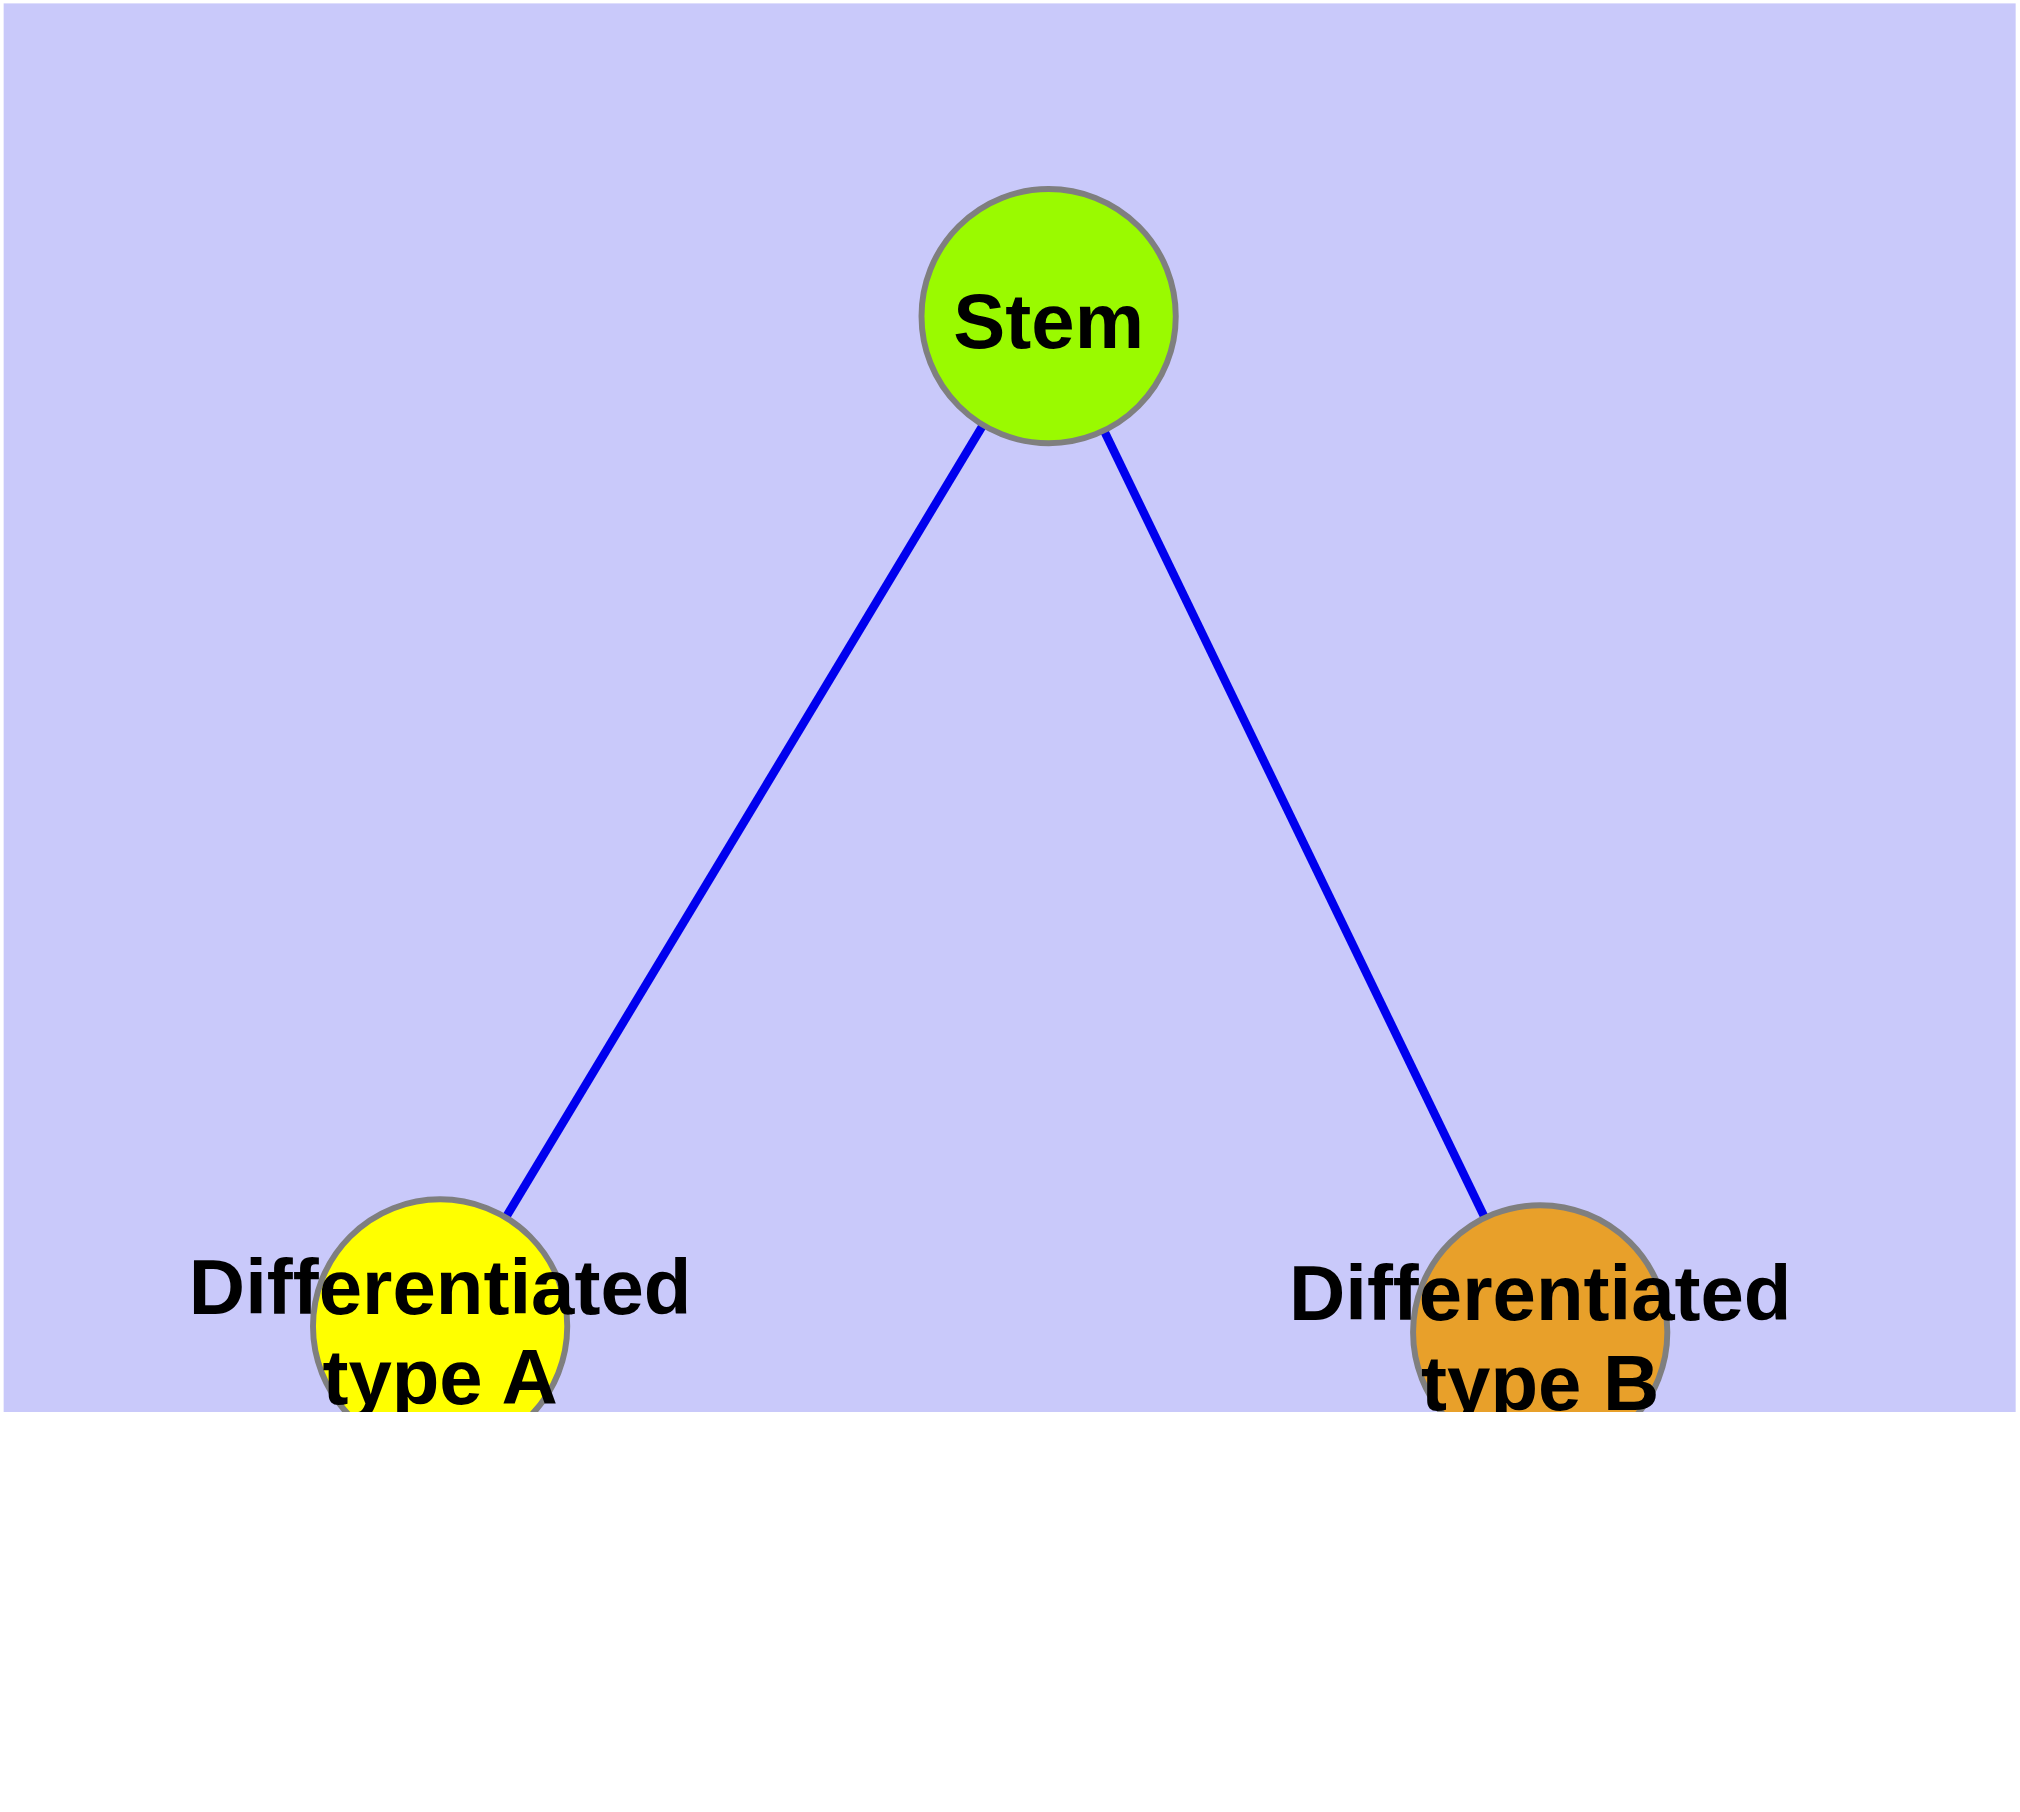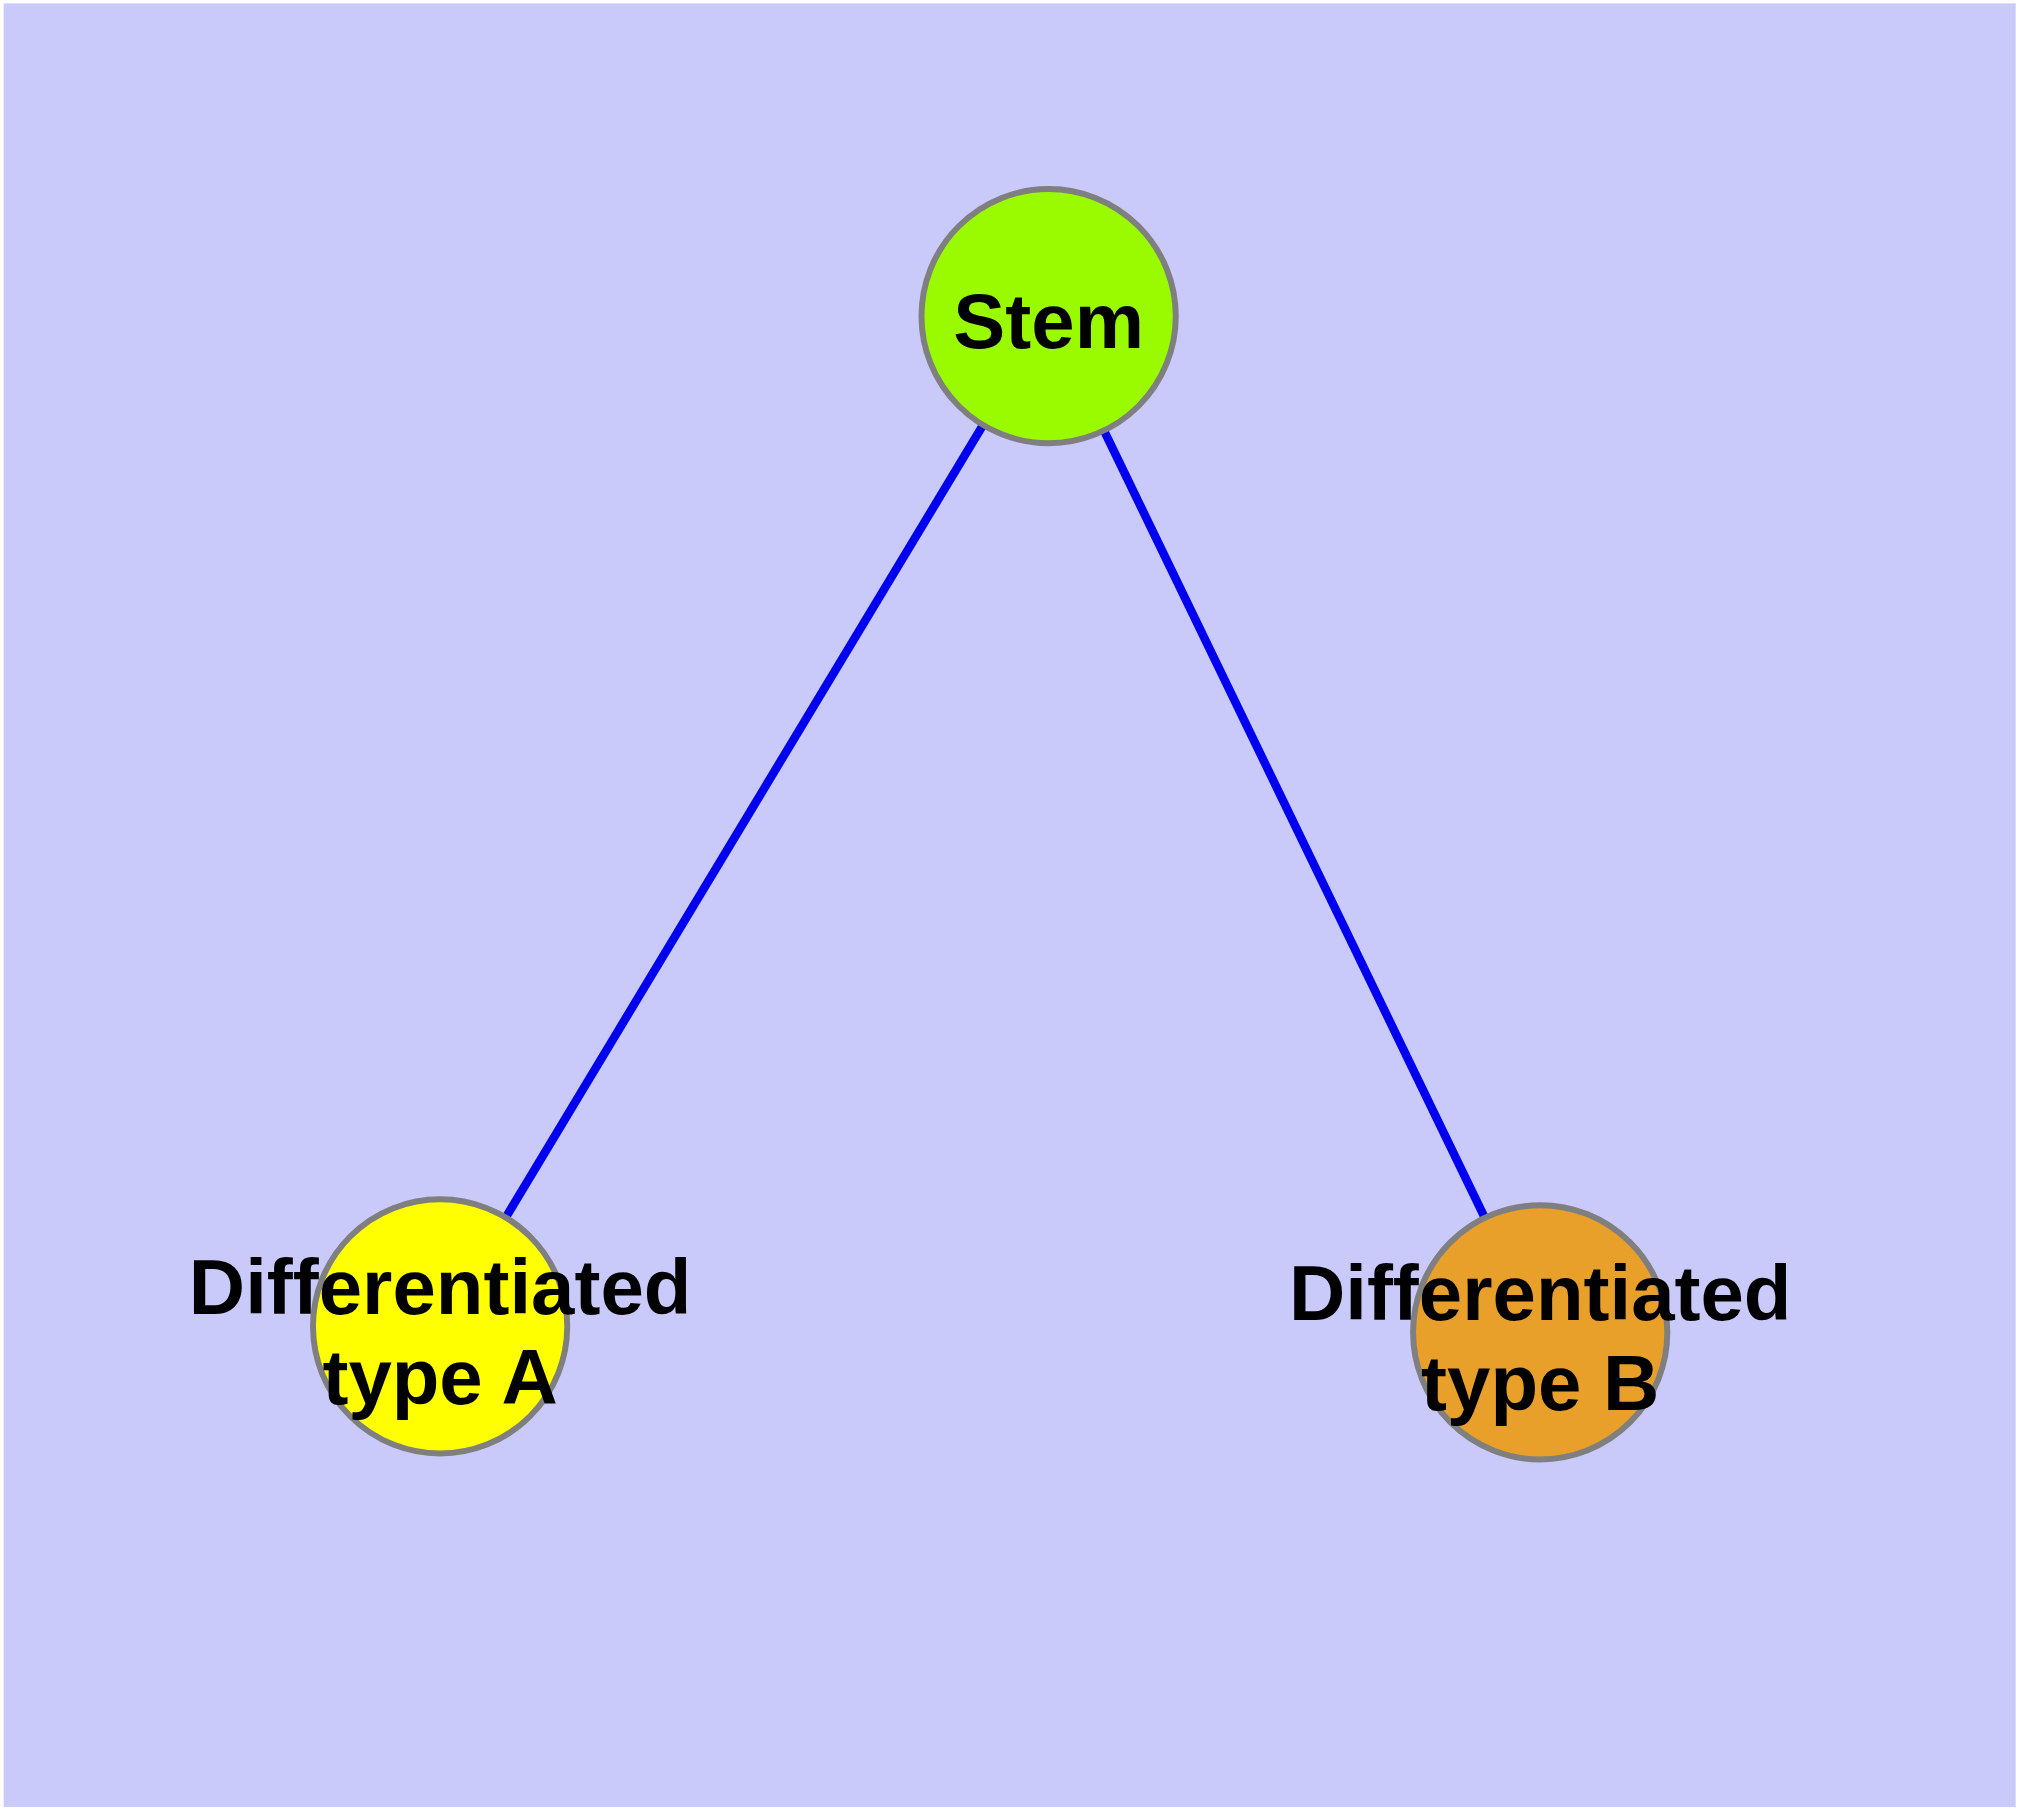--- a/index.html
+++ b/index.html
@@ -2,21 +2,21 @@
 <html style="font-size:13.6px"><head>
 <meta charset="utf-8">
 <style>
   html, body {
     margin: 0;
     padding: 0;
     background: #ffffff;
   }
   .canvas-wrap {
     width: 2021px;
-    height: 1812px;
+    height: 1412px;
     position: relative;
   }
   svg {
     display: block;
   }
   .node-label {
     font-family: "Liberation Sans", sans-serif;
     font-weight: bold;
     font-size: 92px;
     text-anchor: middle;

